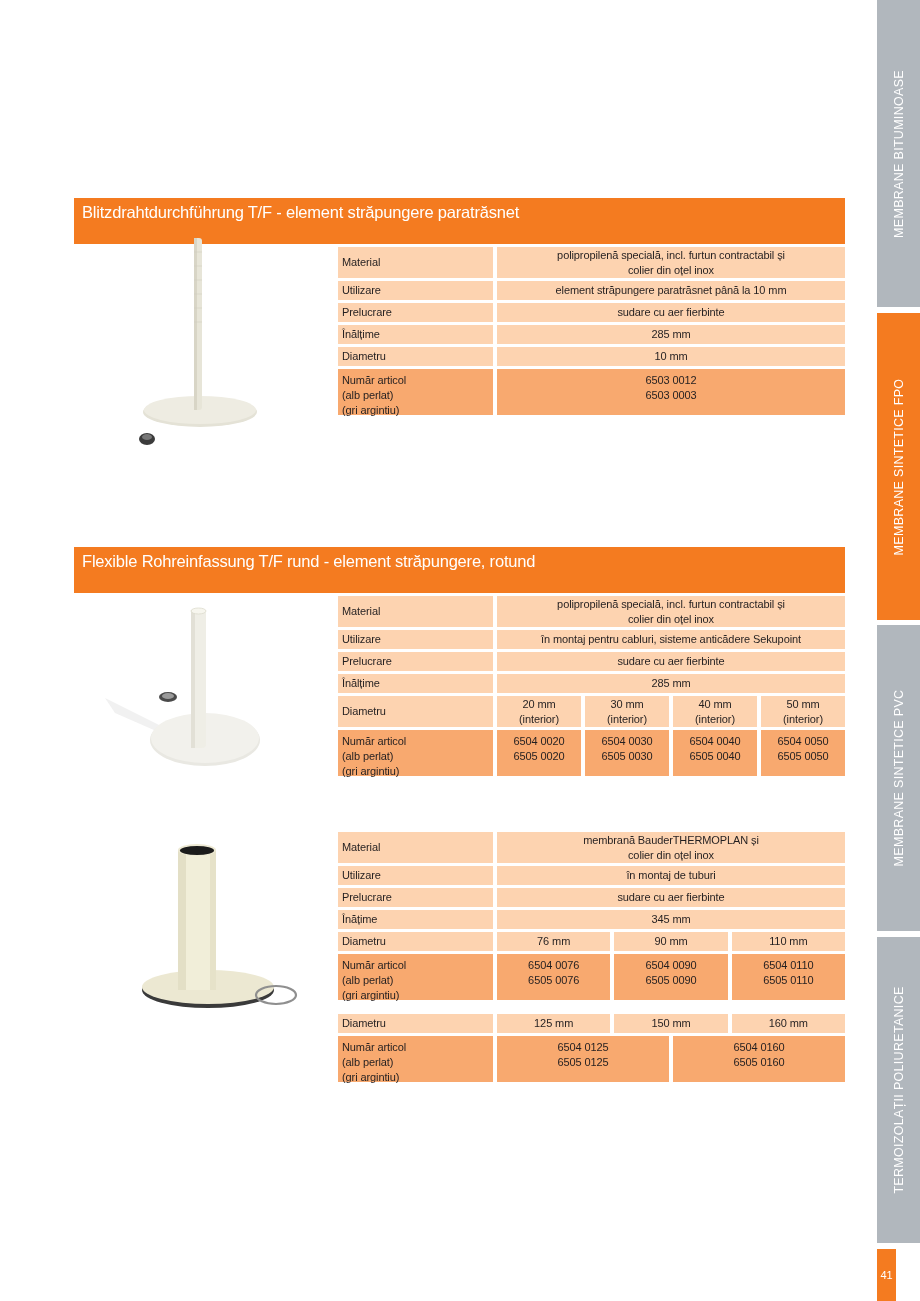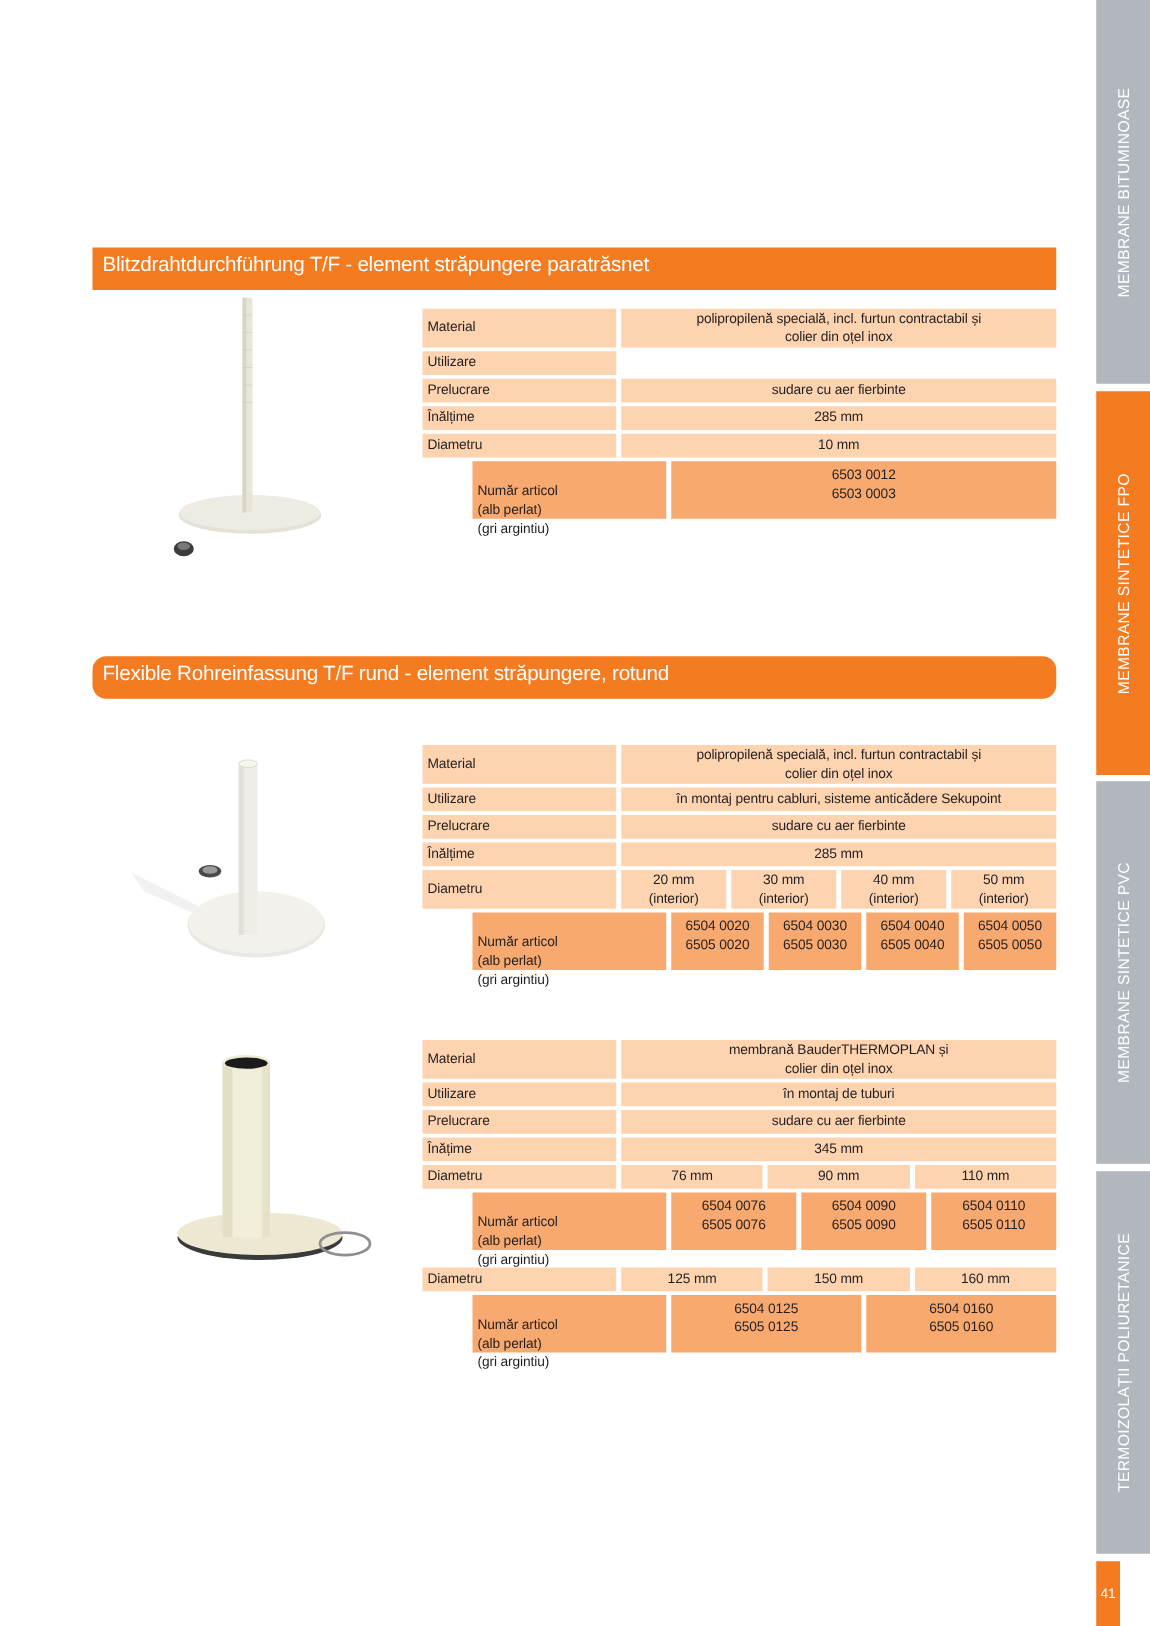--- a/index.html
+++ b/index.html
@@ -1,37 +1,37 @@
 <!DOCTYPE html>
 <html><head>
 <meta charset="utf-8">
 <style>
   * { box-sizing: border-box; margin: 0; padding: 0; }
   html, body { width: 920px; height: 1301px; background: #ffffff; overflow: hidden; }
   body { position: relative; font-family: "Liberation Sans", "DejaVu Sans", sans-serif; color: #231f20; }
 
   .section-bar {
-    position: absolute; left: 74px; width: 771px; height: 34px;
+    position: absolute; left: 74px; width: 771px; height: 46px;
     background: #f47b20; color: #ffffff;
     font-size: 16.5px; line-height: 29px; padding-left: 8px;
     letter-spacing: -0.2px; white-space: nowrap;
   }
 
   .spec-table { position: absolute; left: 338px; width: 507px; border-radius: 32px; }
   .row { position: absolute; left: 0; width: 507px; display: flex; gap: 4px; }
   .cell {
     background: #fdd3b0; font-size: 11px; line-height: 15px;
     display: flex; align-items: center; justify-content: center; text-align: center;
     white-space: pre-line; letter-spacing: -0.1px;
   }
   .cell.label { width: 155px; justify-content: flex-start; text-align: left; padding-left: 4px; flex: none; }
   .vals { display: flex; gap: 4px; flex: 1; }
   .vals .cell { flex: 1; }
   .row.dark .cell { background: #f8a96f; }
-  .row.dark .cell.label { align-items: flex-start; padding-top: 17px; margin-left: 40px; }
+  .row.dark .cell.label { align-items: flex-start; padding-top: 4px; }
   .row.dark .vals .cell { align-items: flex-end; padding-bottom: 12px; }
 
   .product-img { position: absolute; }
 
   .sidebar-tab {
     position: absolute; left: 877px; width: 43px;
     background: #b1b7bd;
   }
   .sidebar-tab.active { background: #f47b20; }
   .sidebar-tab span {
@@ -70,20 +70,23 @@
 <div class="spec-table" style="top:247px; height:168px;">
   <div class="row" style="top:0; height:31px;">
     <div class="cell label">Material</div>
     <div class="vals">
         <div class="cell">polipropilenă specială, incl. furtun contractabil și
 colier din oțel inox</div>
       </div>
   </div>
   <div class="row" style="top:34px; height:19px;">
     <div class="cell label">Utilizare</div>
+    <div class="vals">
+        <div class="cell">element străpungere paratrăsnet până la 10 mm</div>
+      </div>
   </div>
   <div class="row" style="top:56px; height:19px;">
     <div class="cell label">Prelucrare</div>
     <div class="vals">
         <div class="cell">sudare cu aer fierbinte</div>
       </div>
   </div>
   <div class="row" style="top:78px; height:19px;">
     <div class="cell label">Înălțime</div>
     <div class="vals">
@@ -100,21 +103,21 @@
     <div class="cell label">Număr articol
 (alb perlat)
 (gri argintiu)</div>
     <div class="vals">
         <div class="cell">6503 0012
 6503 0003</div>
       </div>
   </div>
 </div>
 
-<div class="section-bar" style="top:525px;border-radius:11px;">Flexible Rohreinfassung T/F rund - element străpungere, rotund</div>
+<div class="section-bar" style="top:547px;">Flexible Rohreinfassung T/F rund - element străpungere, rotund</div>
 
 <svg class="product-img" style="left:95px; top:598px;" width="190" height="180" viewBox="0 0 190 180">
   <path d="M10 100 L90 140 L100 150 L20 115 Z" fill="#f1f1f1"></path>
   <ellipse cx="110" cy="142" rx="55" ry="26" fill="#e9e8e2"></ellipse>
   <ellipse cx="110" cy="140" rx="54" ry="25" fill="#f2f1ec"></ellipse>
   <rect x="96" y="12" width="15" height="138" rx="4" fill="#efeee6"></rect>
   <rect x="96" y="12" width="4" height="138" fill="#e2e0d6"></rect>
   <ellipse cx="103.5" cy="13" rx="7.5" ry="3" fill="#f7f6ee" stroke="#dcdacd" stroke-width="0.8"></ellipse>
   <ellipse cx="73" cy="99" rx="9" ry="5" fill="#4a4a4a"></ellipse>
   <ellipse cx="73" cy="98" rx="6" ry="3" fill="#9a9a9a"></ellipse>

